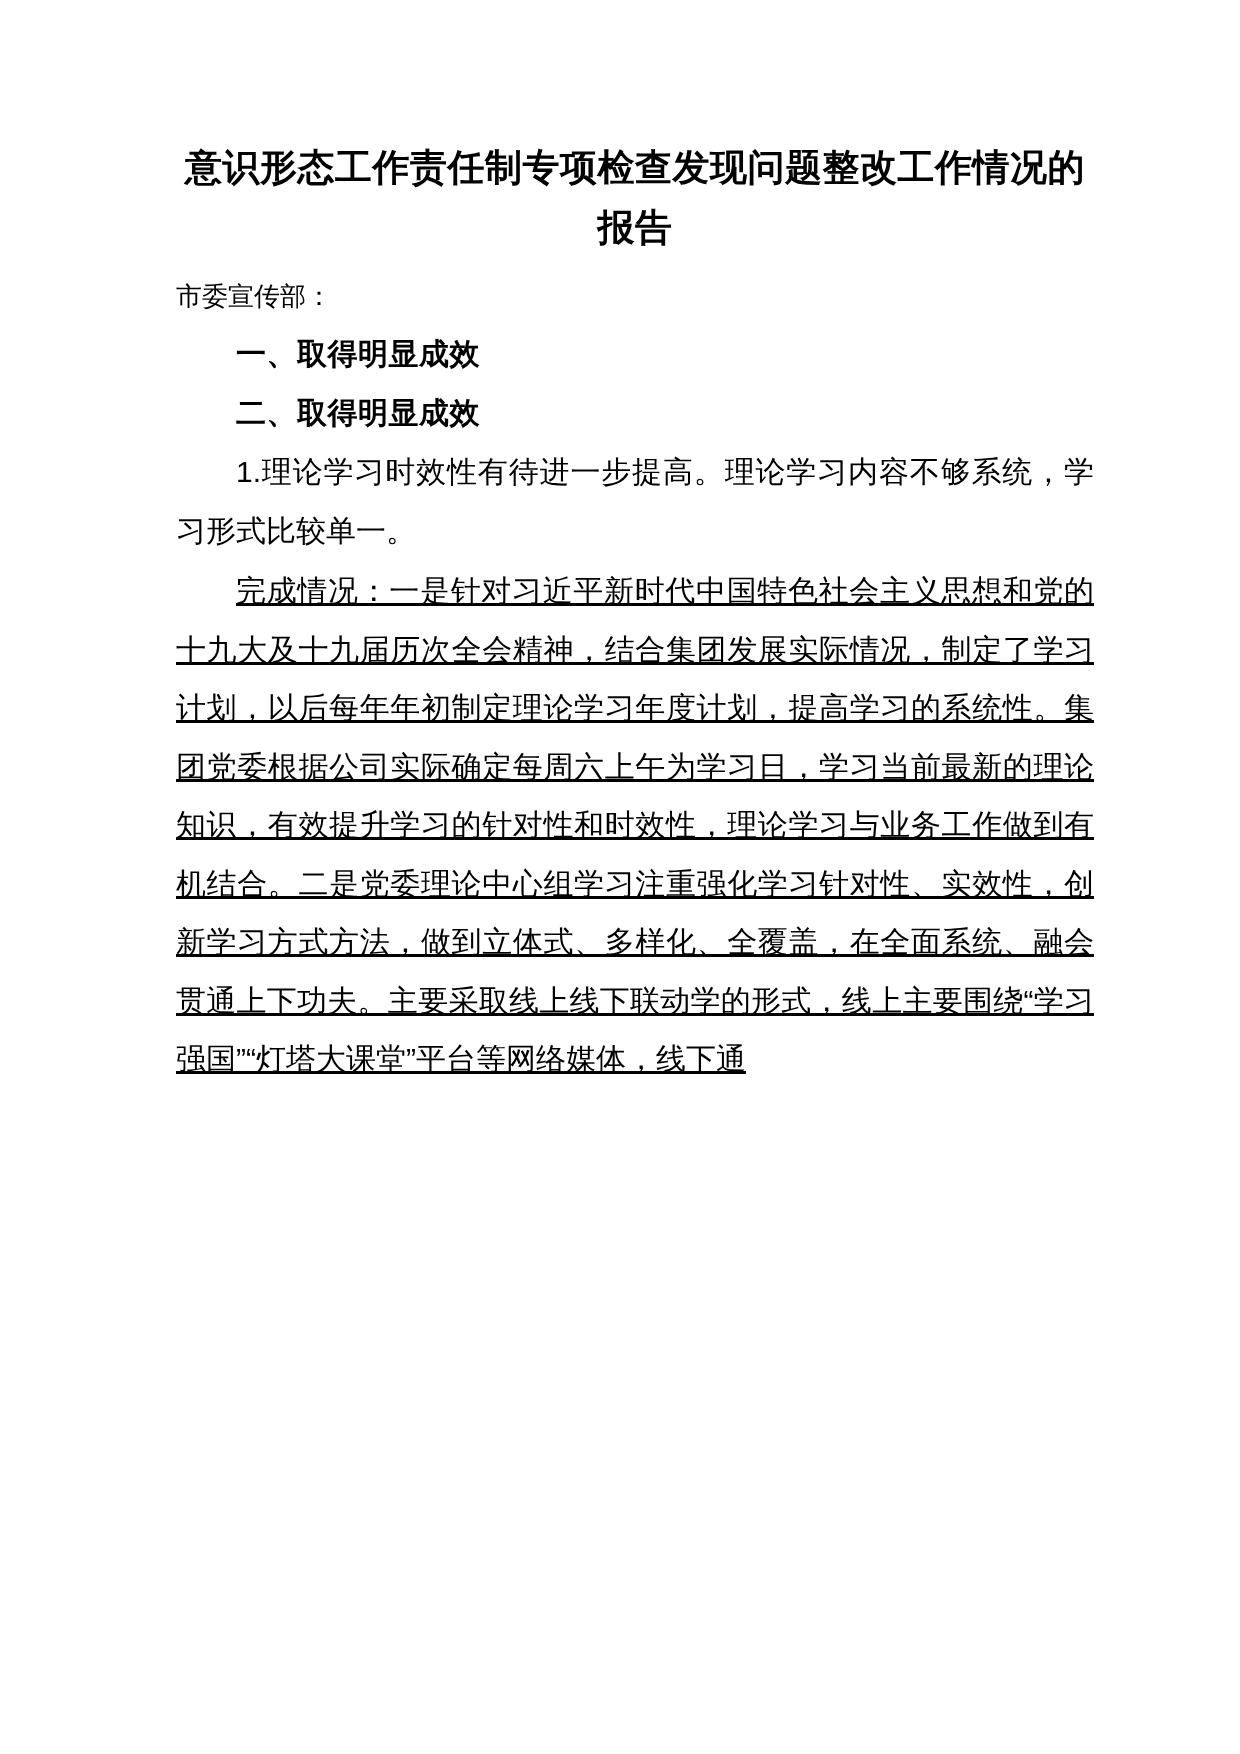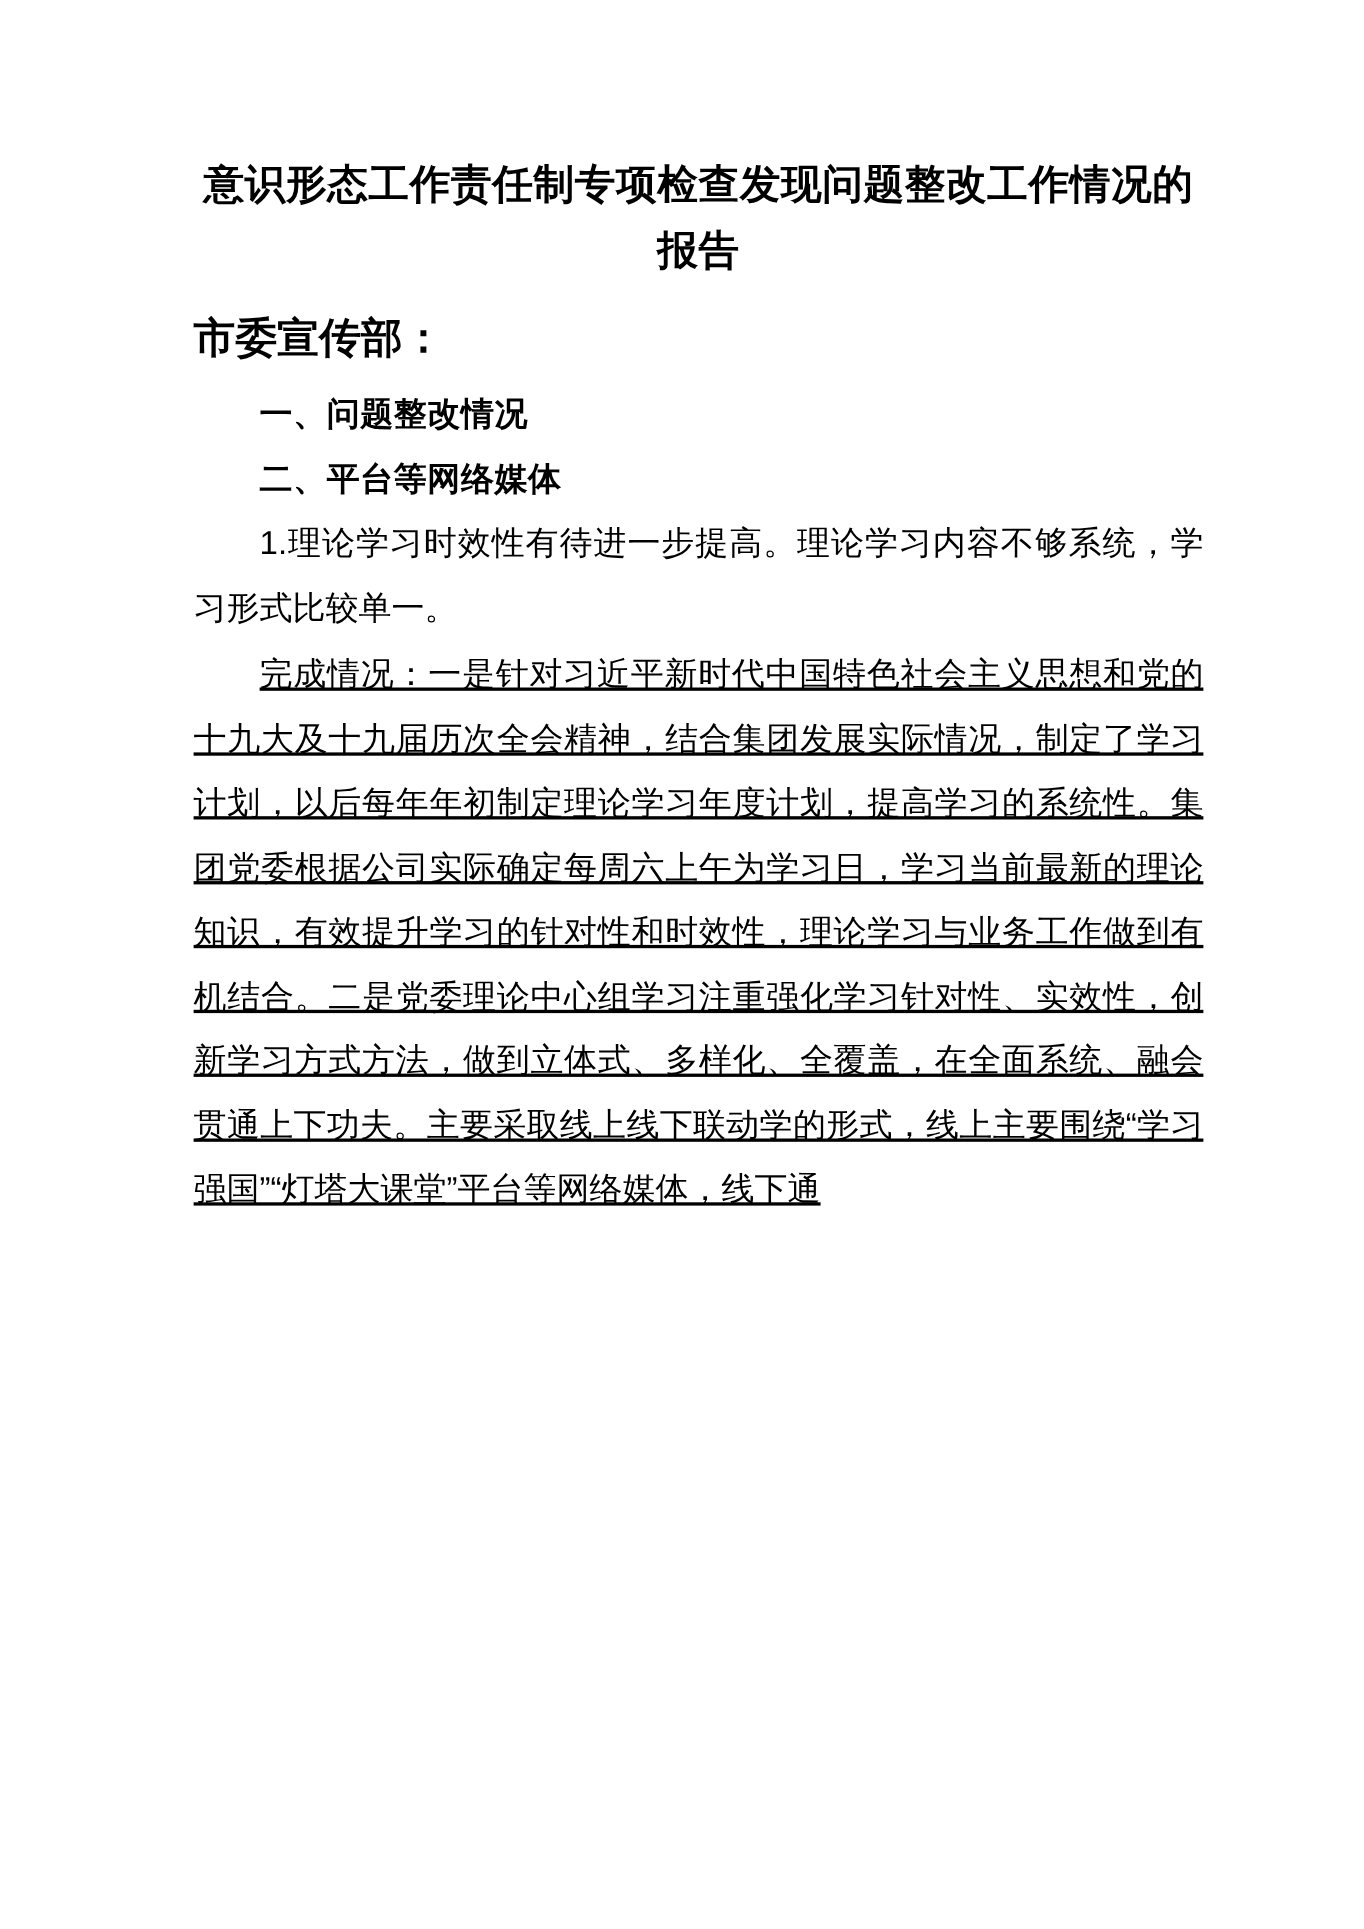--- a/index.html
+++ b/index.html
@@ -25,25 +25,24 @@
   .doc-title {
     font-size: 37px;
     font-weight: bold;
     text-align: center;
     line-height: 1.62;
     letter-spacing: 0.5px;
     margin: 0 0 14px 0;
     padding: 0 6px;
   }
   .recipient {
-    font-size: 38px;
+    font-size: 26px;
     line-height: 1.9;
     margin: 0 0 4px 0;
     text-align: left;
-    font-weight: bold;
   }
   .section-heading {
     font-size: 30px;
     font-weight: bold;
     line-height: 1.9;
     margin: 0 0 2px 0;
     text-indent: 60px;
     letter-spacing: 0.5px;
   }
   .para {
@@ -59,22 +58,22 @@
 </style>
 </head>
 <body>
 
 <div class="page">
 
   <h1 class="doc-title">意识形态工作责任制专项检查发现问题整改工作情况的报告</h1>
 
   <p class="recipient">市委宣传部：</p>
 
-  <h2 class="section-heading">一、问题整改情况</h2>
+  <h2 class="section-heading">一、取得明显成效</h2>
 
 
-  <h2 class="section-heading">二、平台等网络媒体</h2>
+  <h2 class="section-heading">二、取得明显成效</h2>
 
   <p class="para">1.理论学习时效性有待进一步提高。理论学习内容不够系统，学习形式比较单一。</p>
 
   <p class="para nogap">完成情况：一是针对习近平新时代中国特色社会主义思想和党的十九大及十九届历次全会精神，结合集团发展实际情况，制定了学习计划，以后每年年初制定理论学习年度计划，提高学习的系统性。集团党委根据公司实际确定每周六上午为学习日，学习当前最新的理论知识，有效提升学习的针对性和时效性，理论学习与业务工作做到有机结合。二是党委理论中心组学习注重强化学习针对性、实效性，创新学习方式方法，做到立体式、多样化、全覆盖，在全面系统、融会贯通上下功夫。主要采取线上线下联动学的形式，线上主要围绕“学习强国”“灯塔大课堂”平台等网络媒体，线下通</p>
 
 </div>
 
 </body></html>

